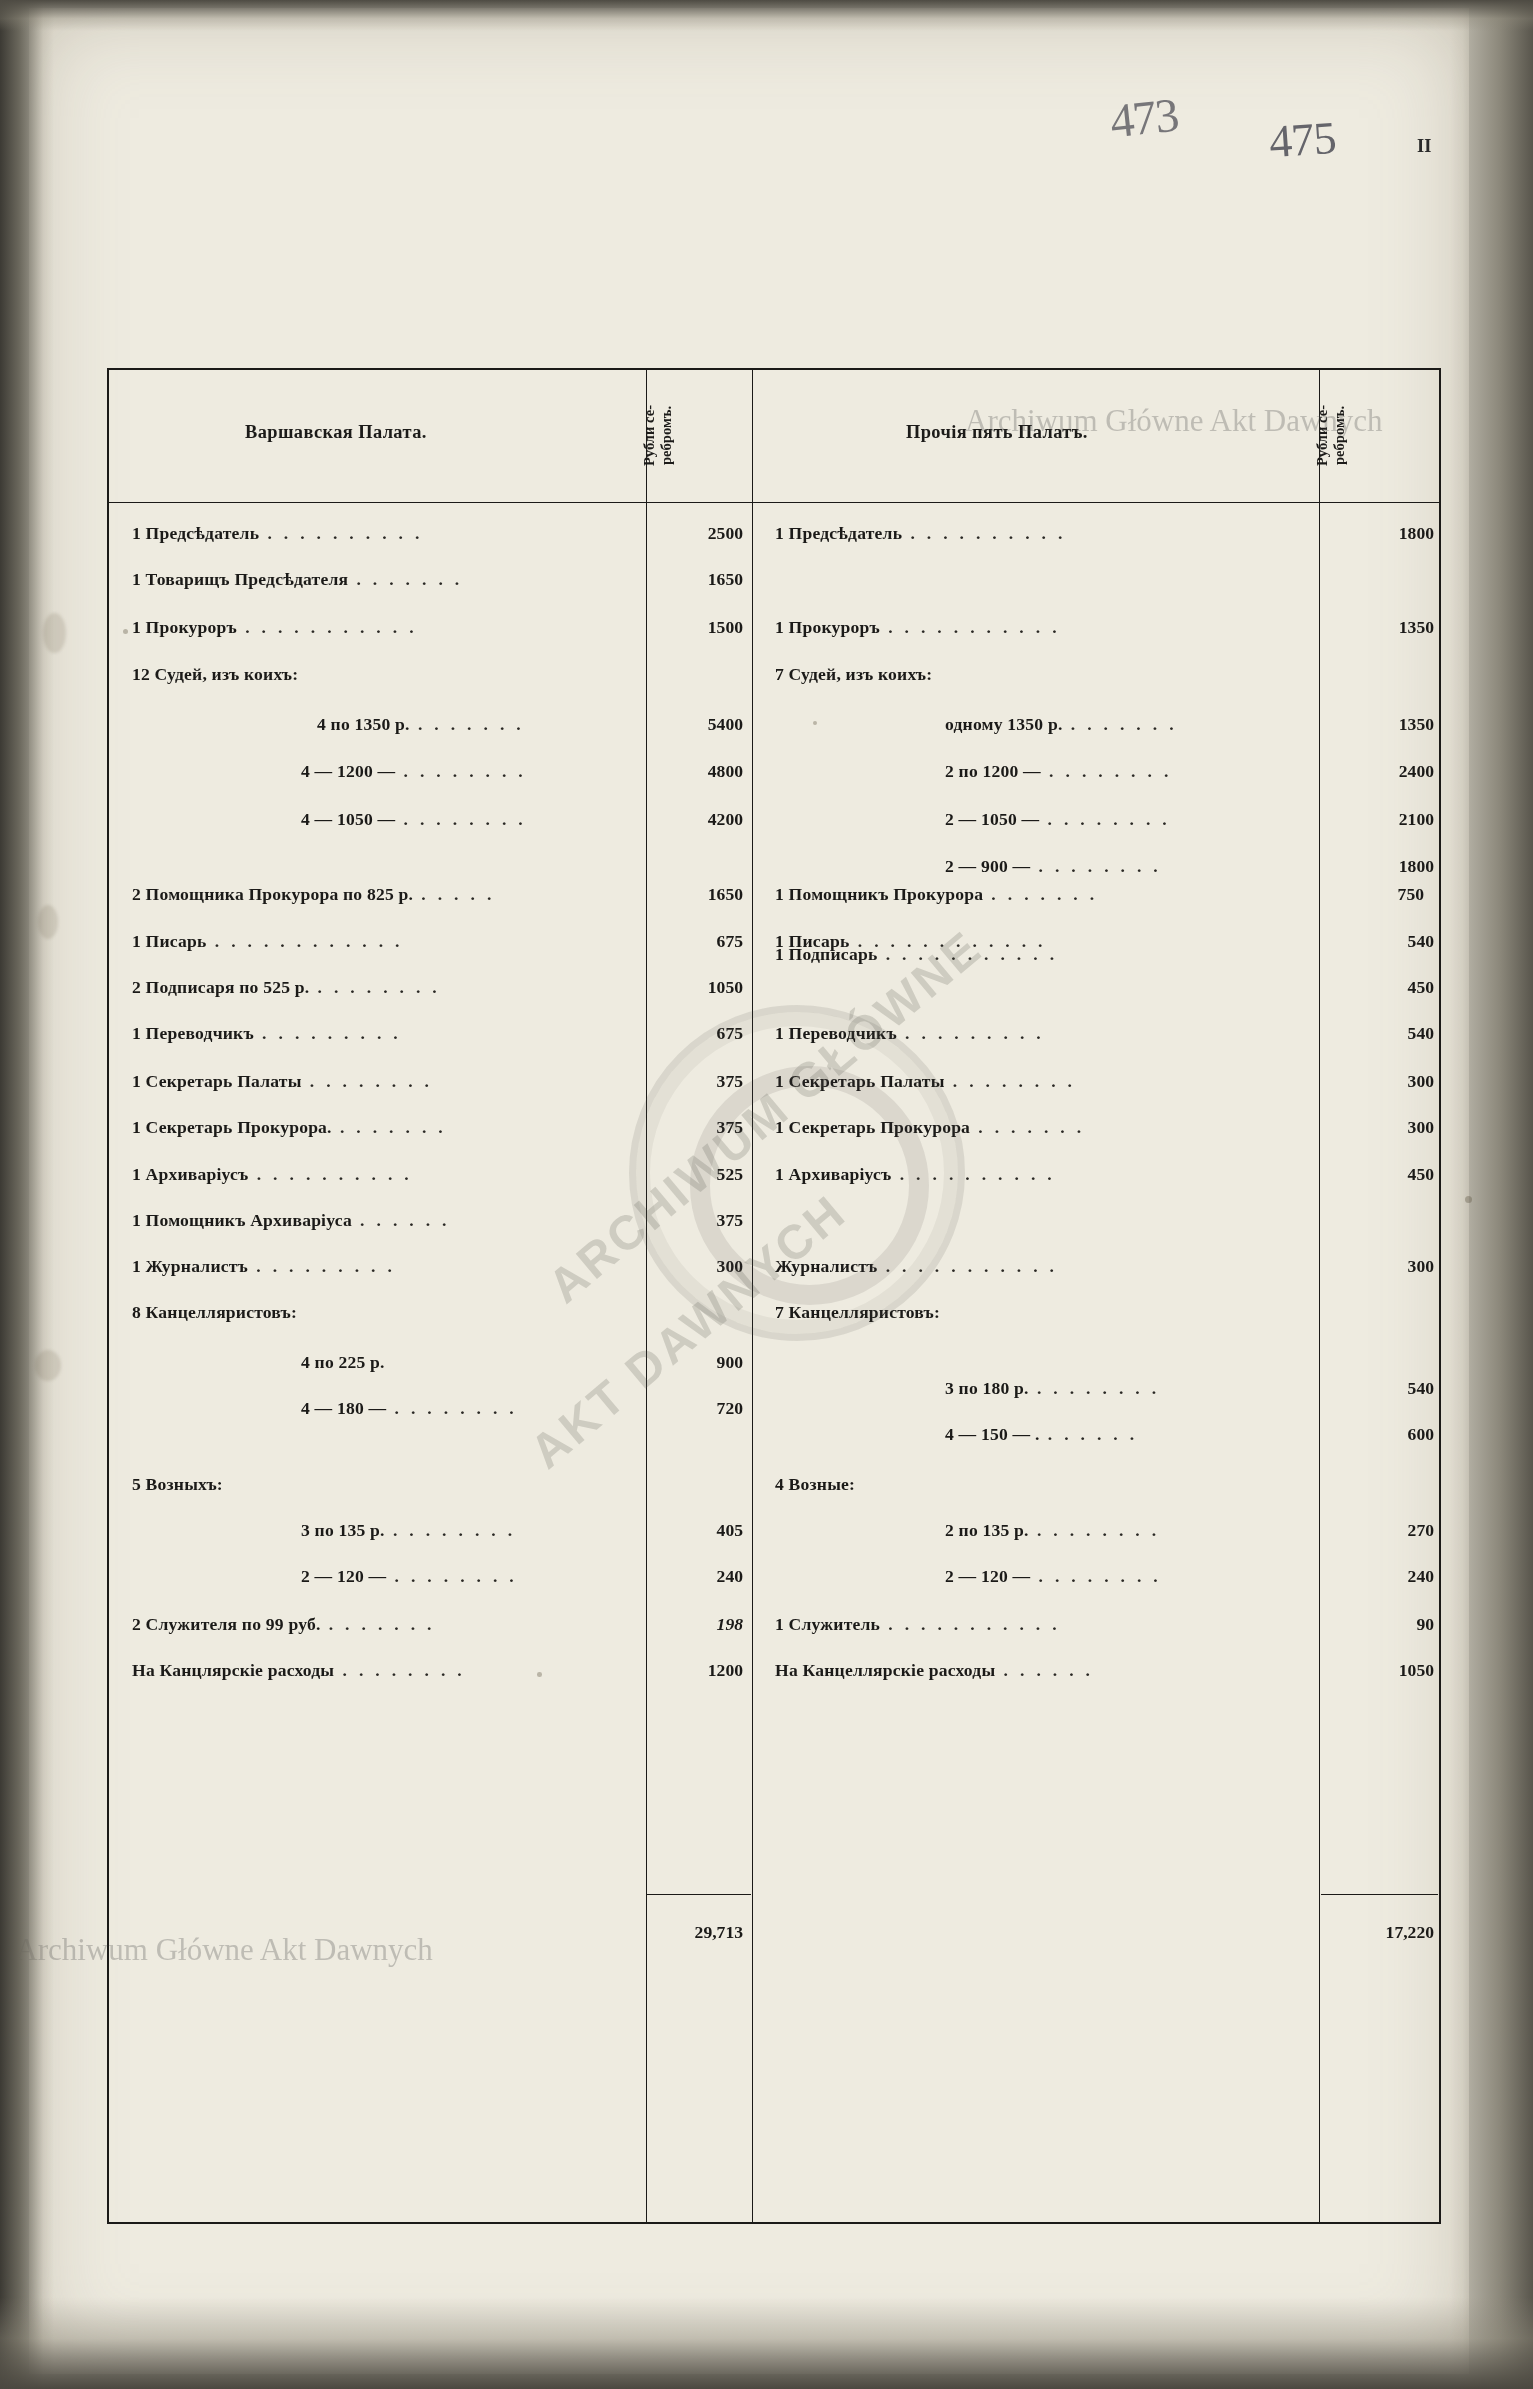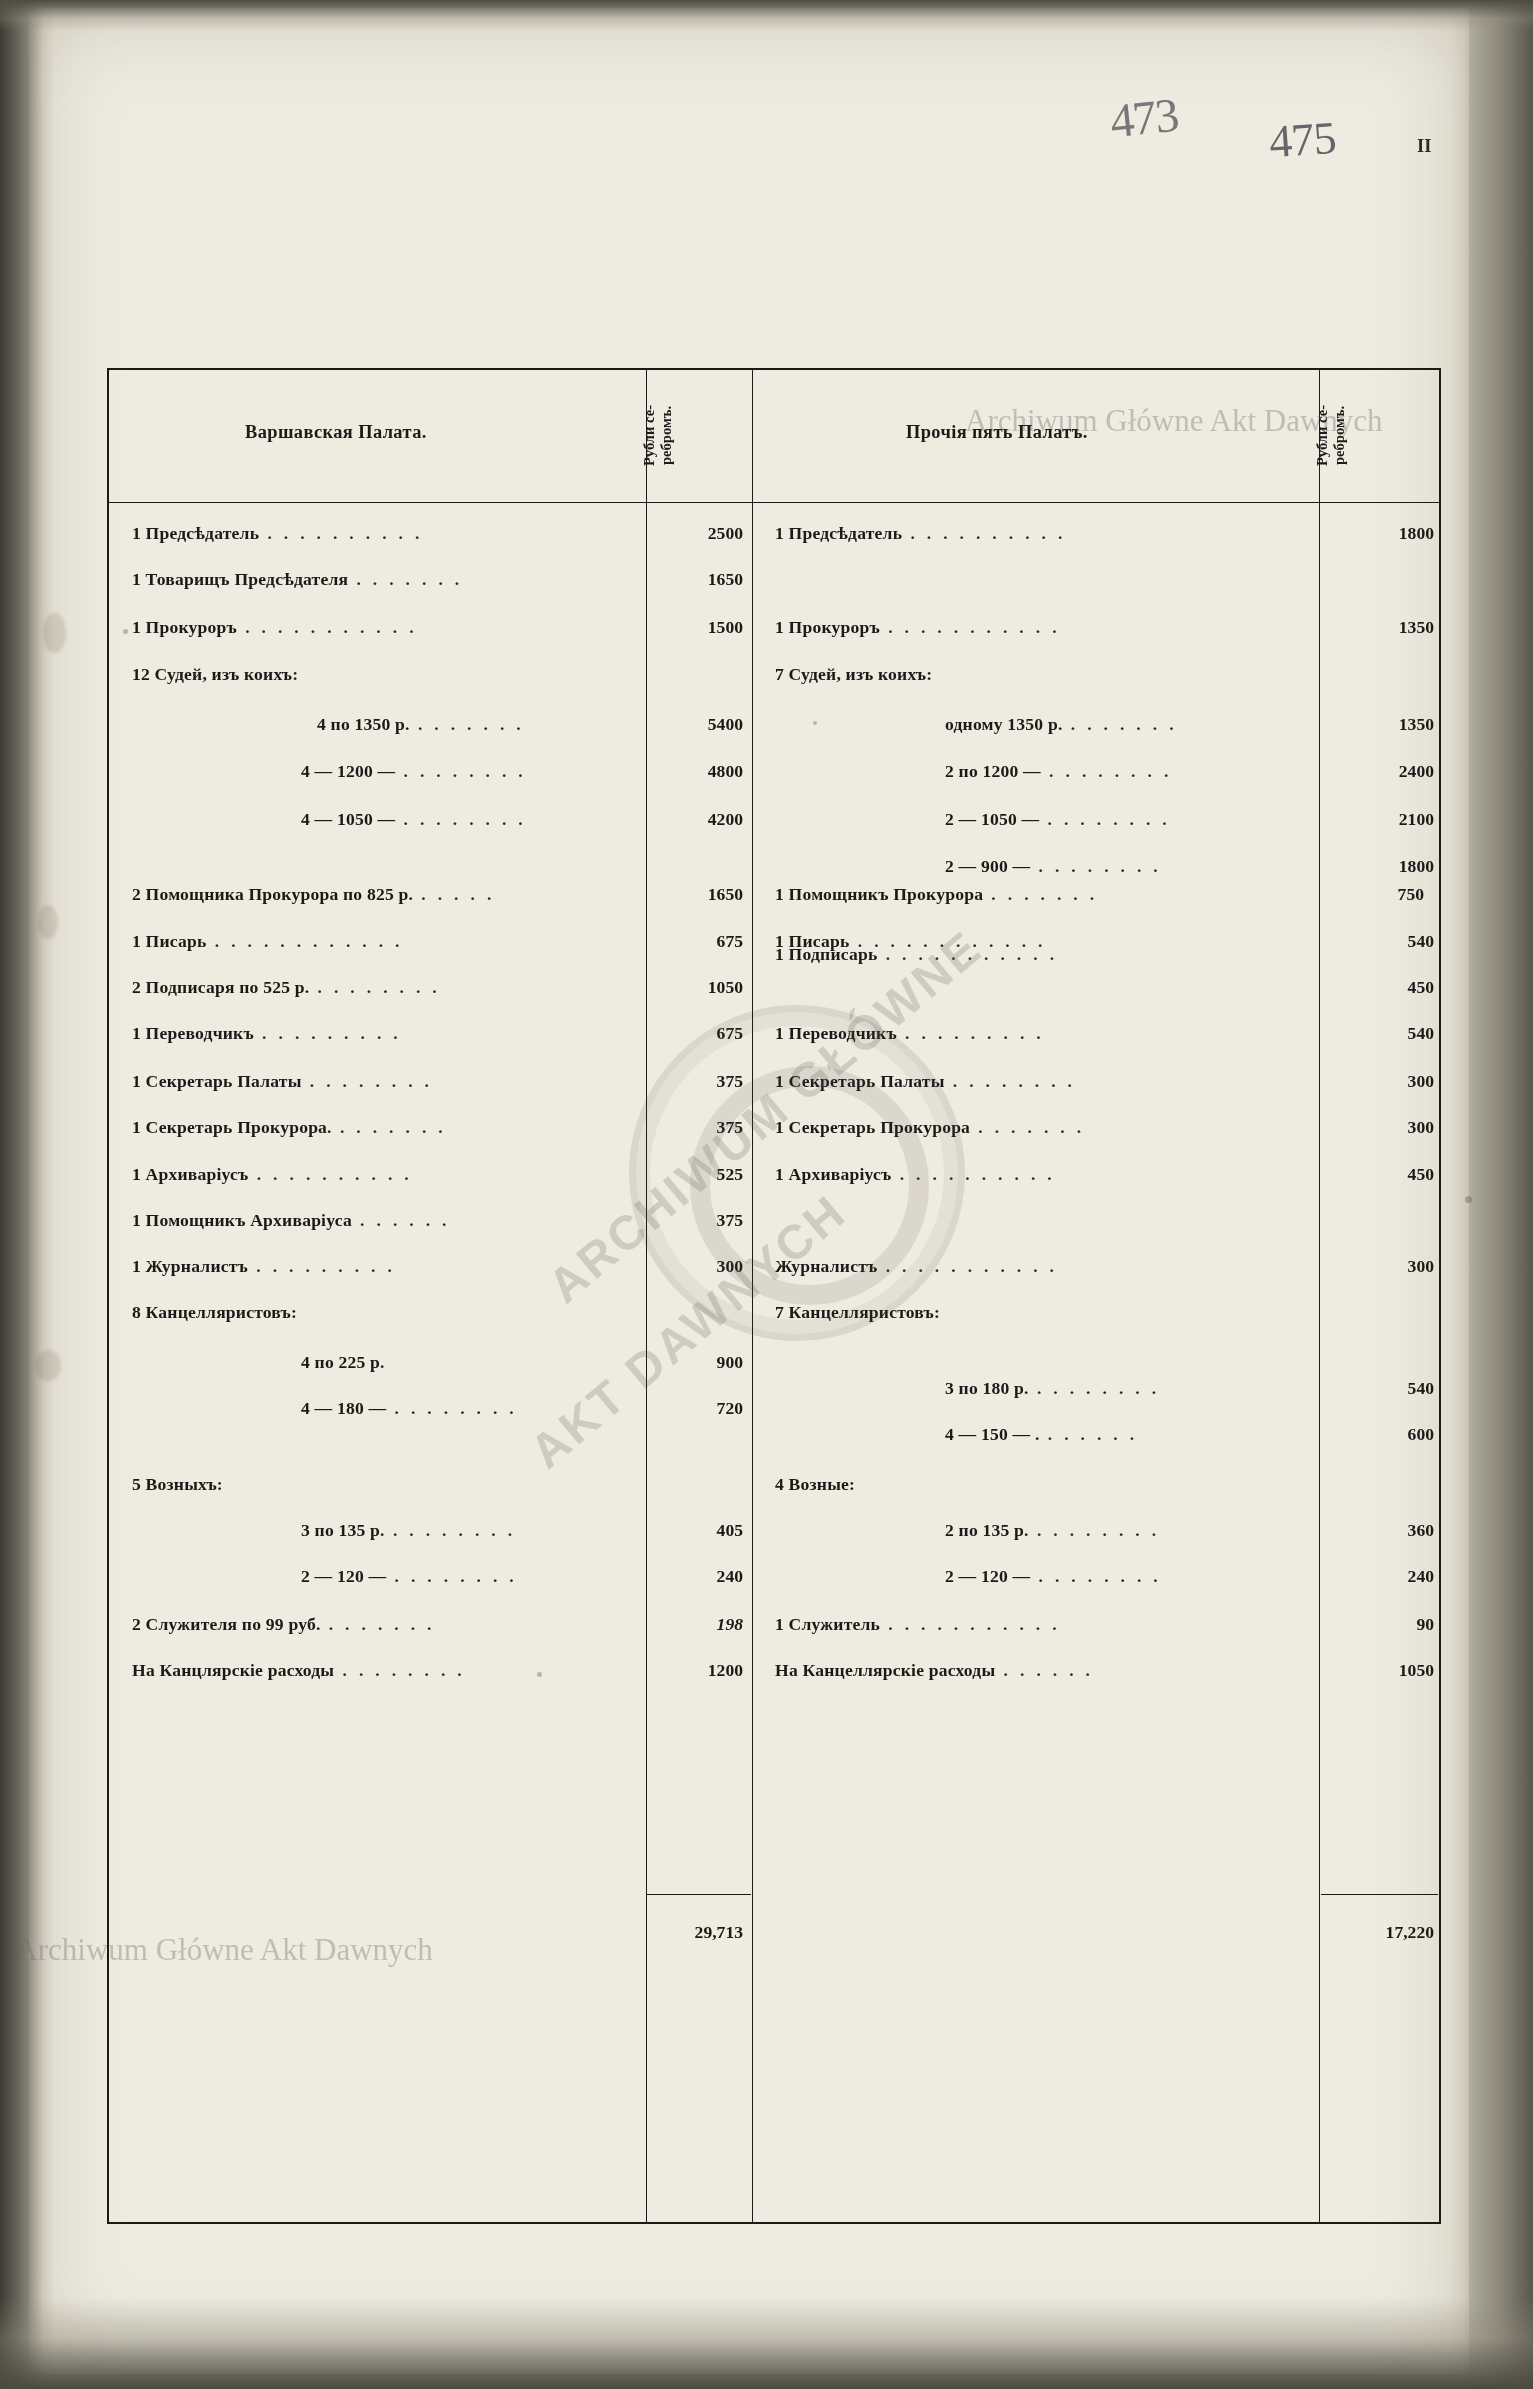--- a/index.html
+++ b/index.html
@@ -332,21 +332,21 @@
         <div class="amount" style="left: 1210px; width: 115px; top: 794px;">450</div>
         <div class="row" style="left: 666px; top: 886px;"><span class="lbl">Журналистъ</span><span class="dots"> . . . . . . . . . . .</span></div>
         <div class="amount" style="left: 1210px; width: 115px; top: 886px;">300</div>
         <div class="row" style="left: 666px; top: 932px;"><span class="lbl">7 Канцелляристовъ:</span></div>
         <div class="row" style="left: 836px; top: 1008px;"><span class="lbl">3 по 180 р.</span><span class="dots"> . . . . . . . .</span></div>
         <div class="amount" style="left: 1210px; width: 115px; top: 1008px;">540</div>
         <div class="row" style="left: 836px; top: 1054px;"><span class="lbl">4 — 150 — .</span><span class="dots"> . . . . . .</span></div>
         <div class="amount" style="left: 1210px; width: 115px; top: 1054px;">600</div>
         <div class="row" style="left: 666px; top: 1104px;"><span class="lbl">4 Возные:</span></div>
         <div class="row" style="left: 836px; top: 1150px;"><span class="lbl">2 по 135 р.</span><span class="dots"> . . . . . . . .</span></div>
-        <div class="amount" style="left: 1210px; width: 115px; top: 1150px;">360</div>
+        <div class="amount" style="left: 1210px; width: 115px; top: 1150px;">270</div>
         <div class="row" style="left: 836px; top: 1196px;"><span class="lbl">2 — 120 —</span><span class="dots"> . . . . . . . .</span></div>
         <div class="amount" style="left: 1210px; width: 115px; top: 1196px;">240</div>
         <div class="row" style="left: 666px; top: 1244px;"><span class="lbl">1 Служитель</span><span class="dots"> . . . . . . . . . . .</span></div>
         <div class="amount" style="left: 1210px; width: 115px; top: 1244px;">90</div>
         <div class="row" style="left: 666px; top: 1290px;"><span class="lbl">На Канцеллярскіе расходы</span><span class="dots"> . . . . . .</span></div>
         <div class="amount" style="left: 1210px; width: 115px; top: 1290px;">1050</div>
       </div>
 
     <div class="total-rule" style="left: 538px; width: 104px; top: 1524px;"></div>
     <div class="total-rule" style="left: 1212px; width: 117px; top: 1524px;"></div>

